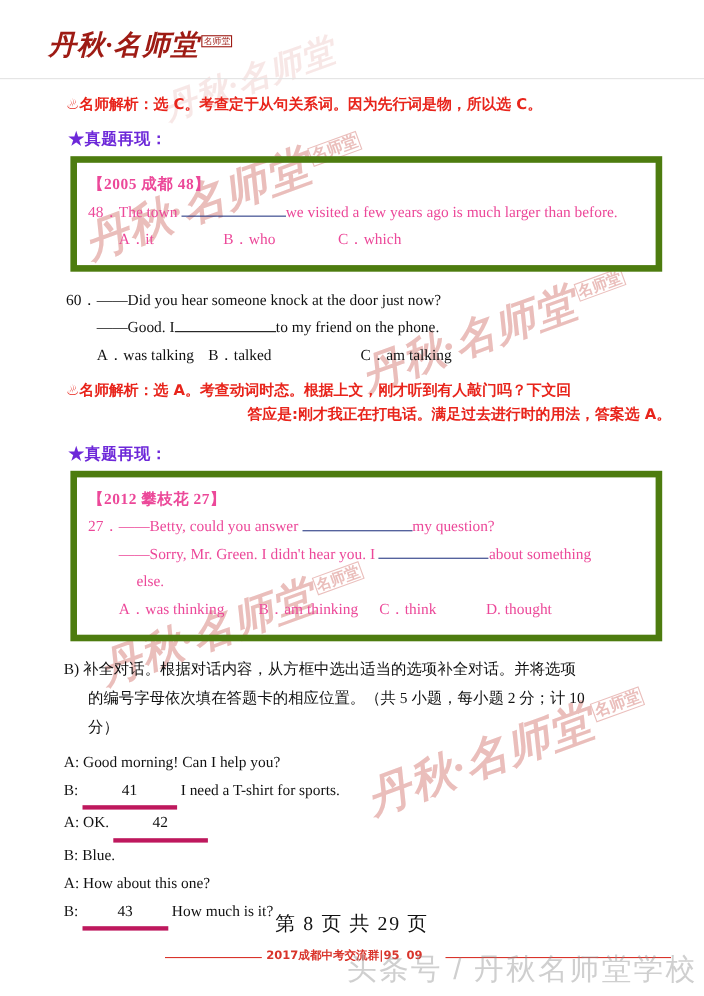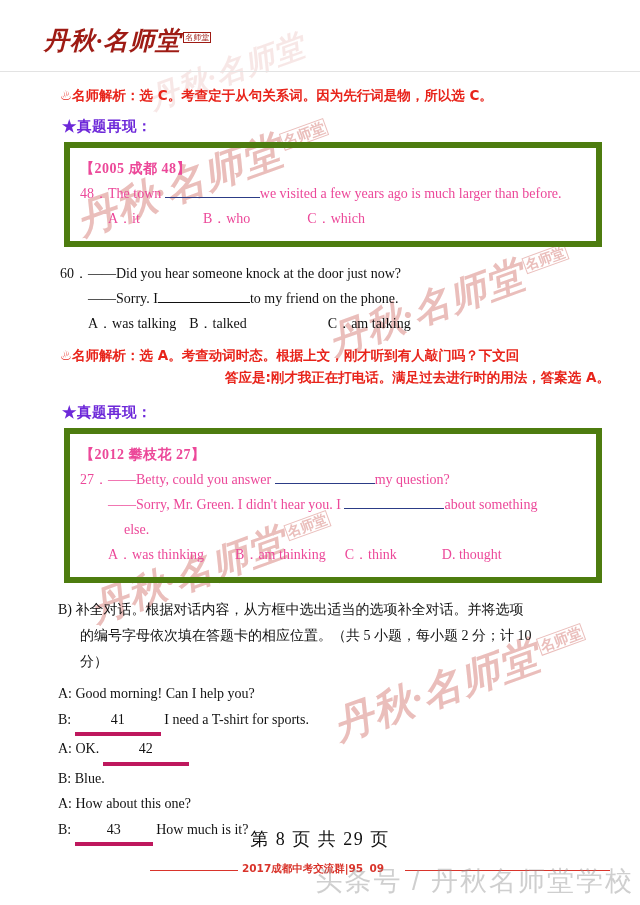--- a/index.html
+++ b/index.html
@@ -304,21 +304,21 @@
       <span style="display:inline-block;width:50px"></span>
       <span>C．which</span>
     </div>
   </div>
 
   <div class="plain-q">
     <div class="row">
       <span>60．</span><span>——Did you hear someone knock at the door just now?</span>
     </div>
     <div class="row ind">
-      <span>——Sorry. I</span><span class="blank-dark w92"></span><span>to my friend on the phone.</span>
+      <span>——Good. I</span><span class="blank-dark w92"></span><span>to my friend on the phone.</span>
     </div>
     <div class="row ind">
       <span>A．was talking</span>
       <span style="display:inline-block;width:6px"></span>
       <span>B．talked</span>
       <span style="display:inline-block;width:74px"></span>
       <span>C．am talking</span>
     </div>
   </div>
 

